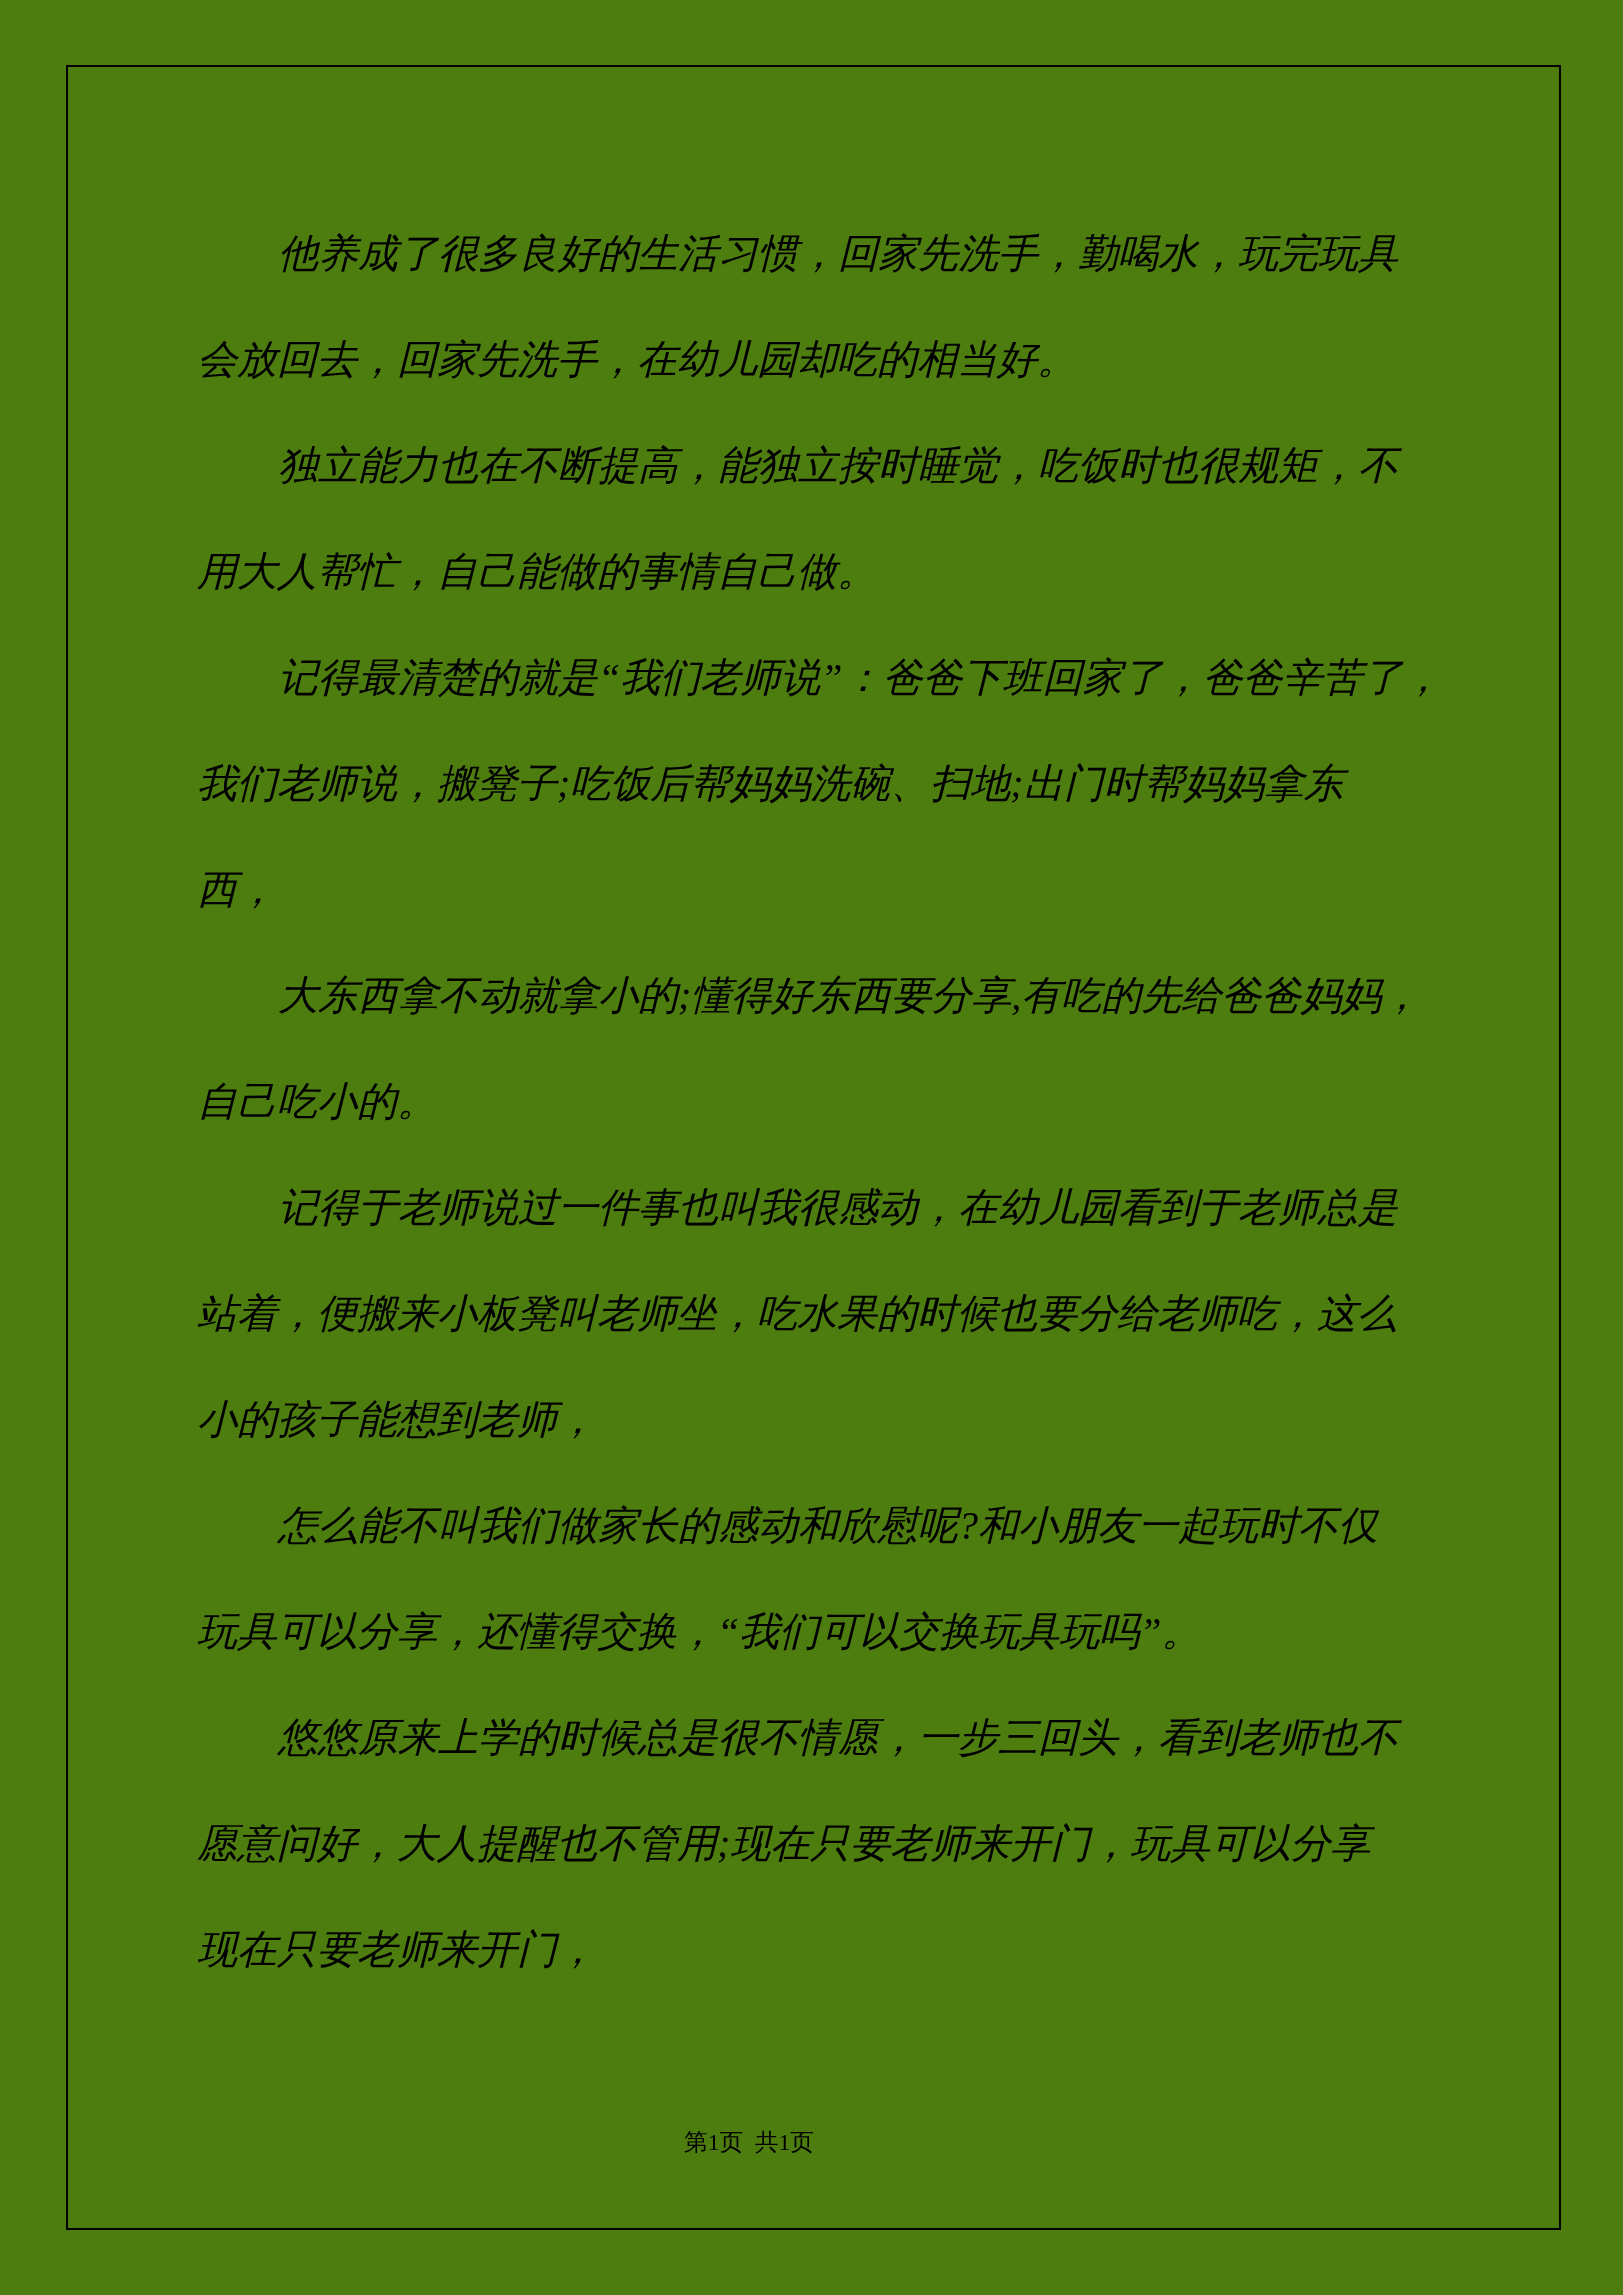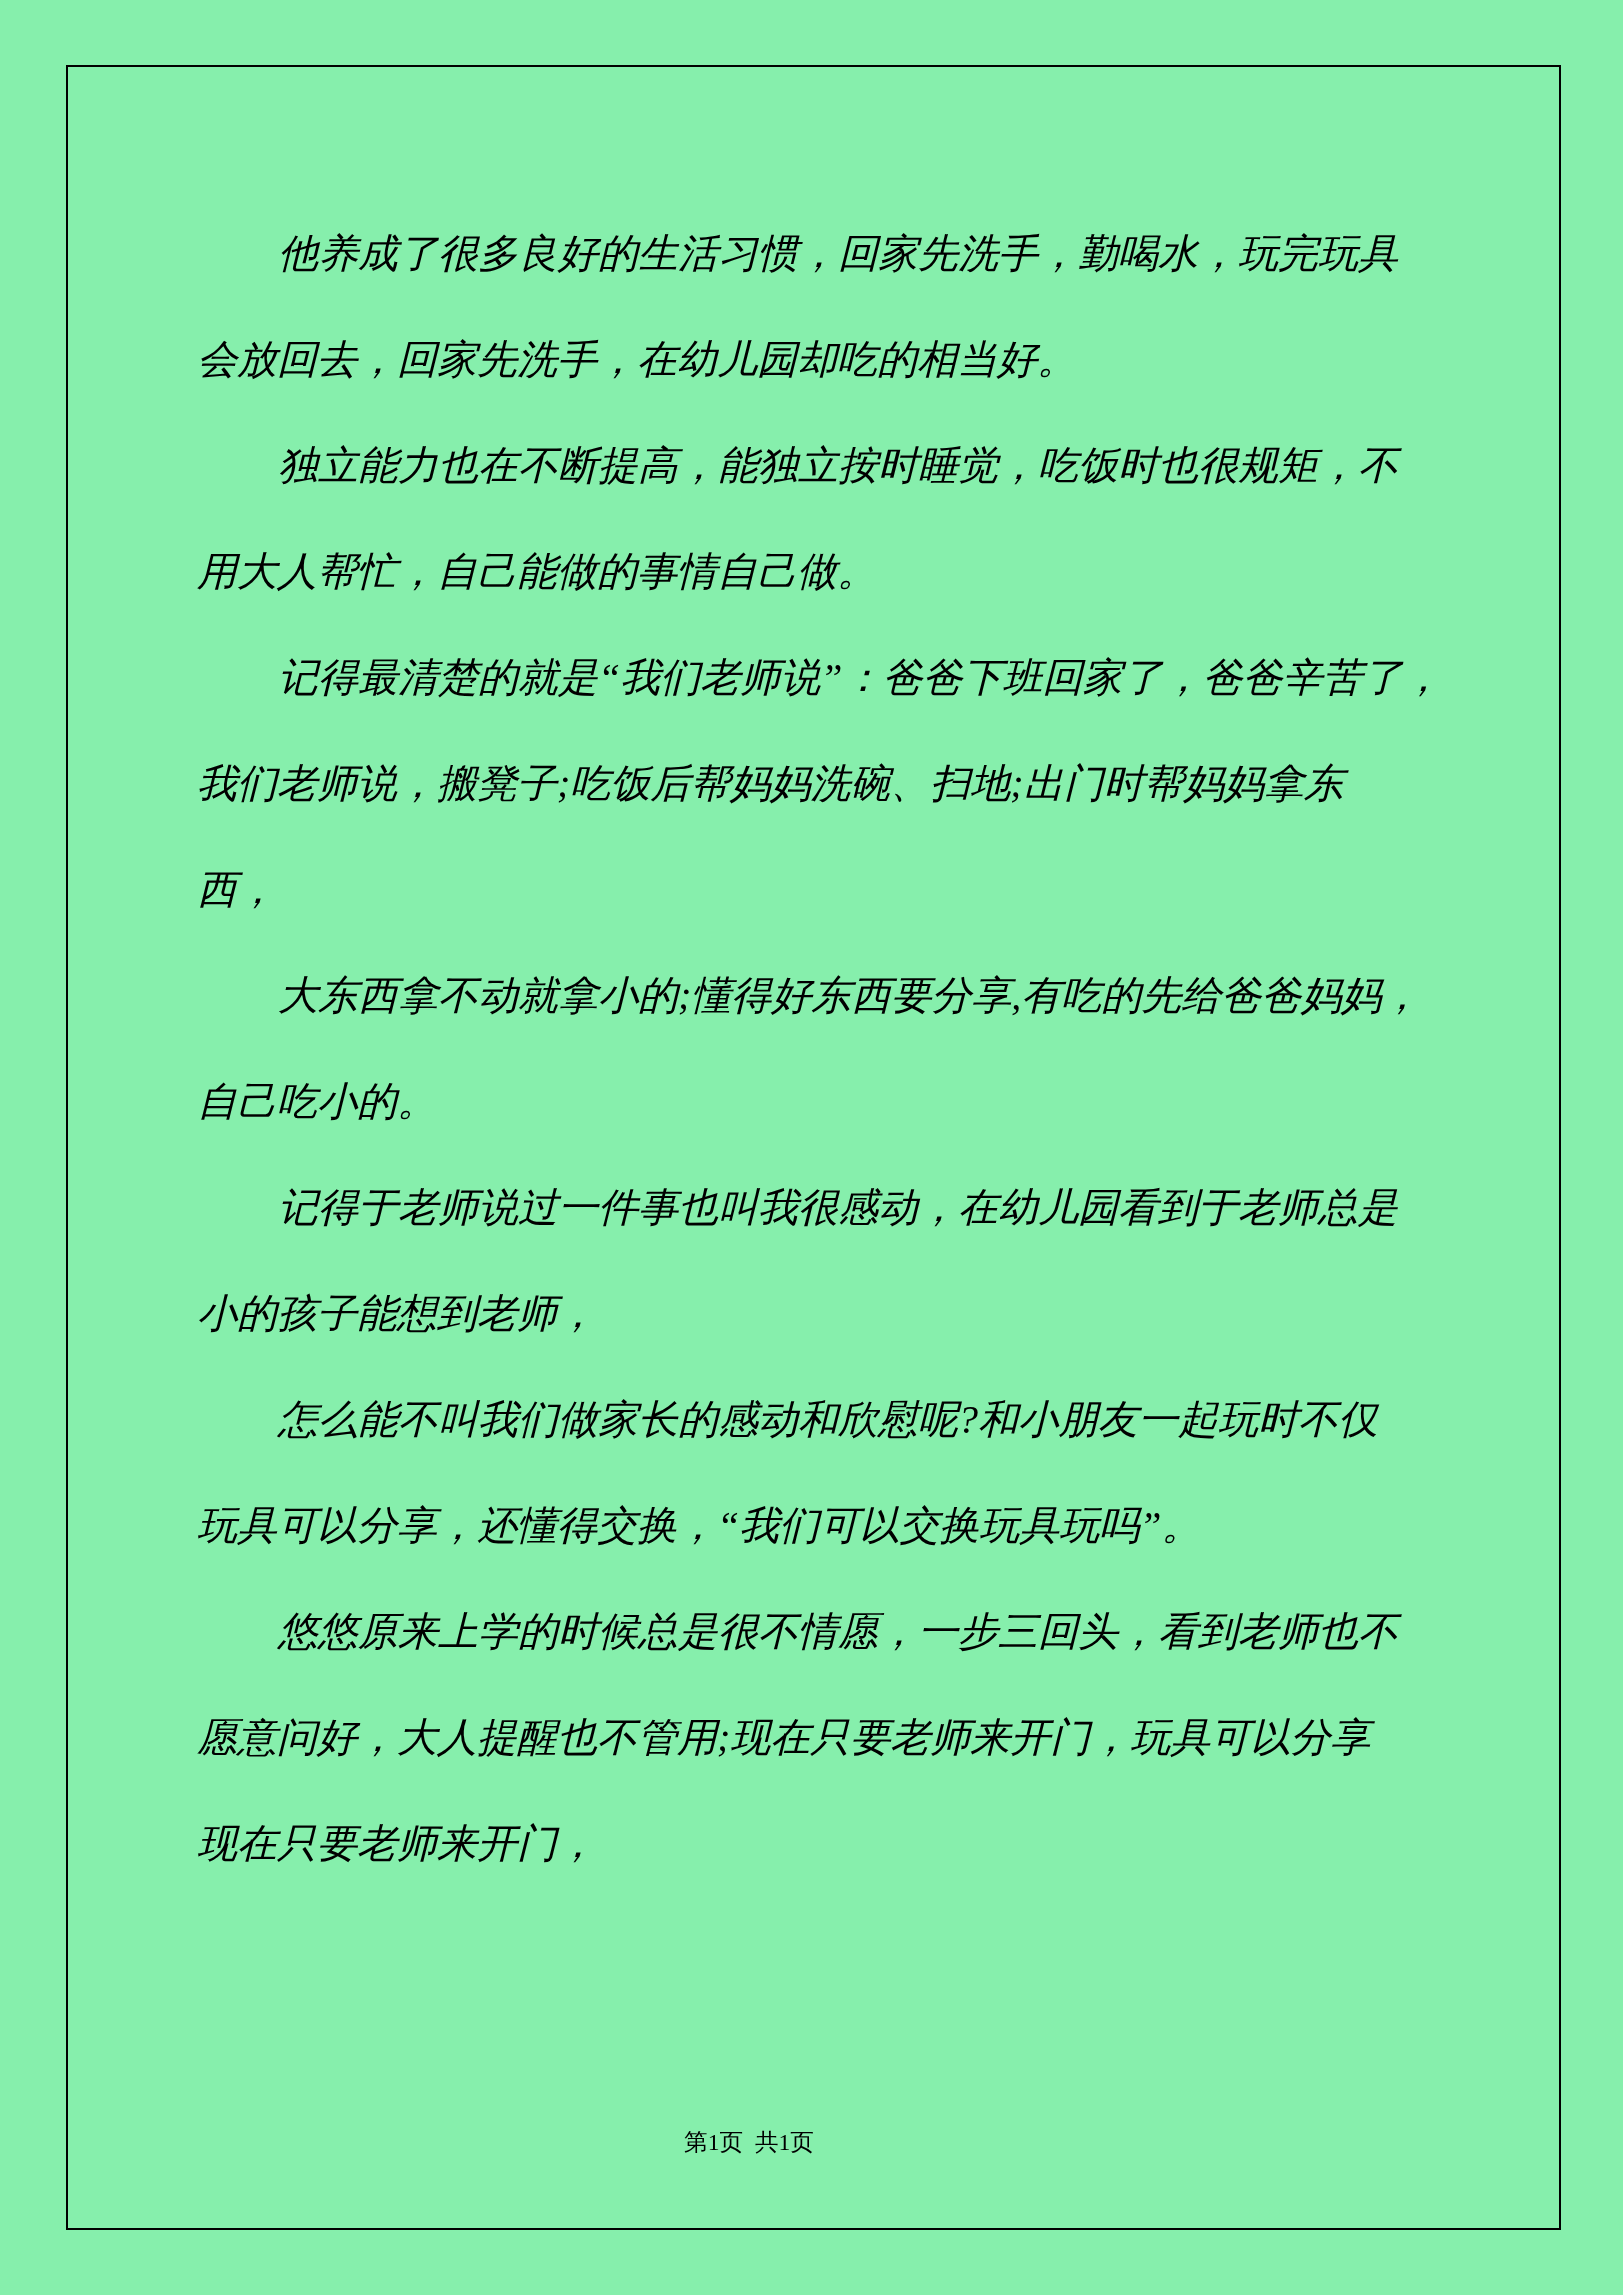--- a/index.html
+++ b/index.html
@@ -4,21 +4,21 @@
 <style>
   html, body {
     margin: 0;
     padding: 0;
     background: #ffffff;
   }
   .page {
     position: relative;
     width: 1623px;
     height: 2295px;
-    background: #86efac;
+    background: #4d7c0f;
     overflow: hidden;
     font-family: "Liberation Serif", serif;
     color: #000000;
   }
   .frame {
     position: absolute;
     left: 66px;
     top: 65px;
     width: 1495px;
     height: 2165px;
@@ -79,20 +79,21 @@
         <div class="line first">记得最清楚的就是“我们老师说”：爸爸下班回家了，爸爸辛苦了，</div>
         <div class="line">我们老师说，搬凳子;吃饭后帮妈妈洗碗、扫地;出门时帮妈妈拿东</div>
         <div class="line">西，</div>
       </div>
       <div class="paragraph">
         <div class="line first">大东西拿不动就拿小的;懂得好东西要分享,有吃的先给爸爸妈妈，</div>
         <div class="line">自己吃小的。</div>
       </div>
       <div class="paragraph">
         <div class="line first">记得于老师说过一件事也叫我很感动，在幼儿园看到于老师总是</div>
+        <div class="line">站着，便搬来小板凳叫老师坐，吃水果的时候也要分给老师吃，这么</div>
         <div class="line">小的孩子能想到老师，</div>
       </div>
       <div class="paragraph">
         <div class="line first">怎么能不叫我们做家长的感动和欣慰呢?和小朋友一起玩时不仅</div>
         <div class="line">玩具可以分享，还懂得交换，“我们可以交换玩具玩吗”。</div>
       </div>
       <div class="paragraph">
         <div class="line first">悠悠原来上学的时候总是很不情愿，一步三回头，看到老师也不</div>
         <div class="line">愿意问好，大人提醒也不管用;现在只要老师来开门，玩具可以分享</div>
         <div class="line">现在只要老师来开门，</div>

